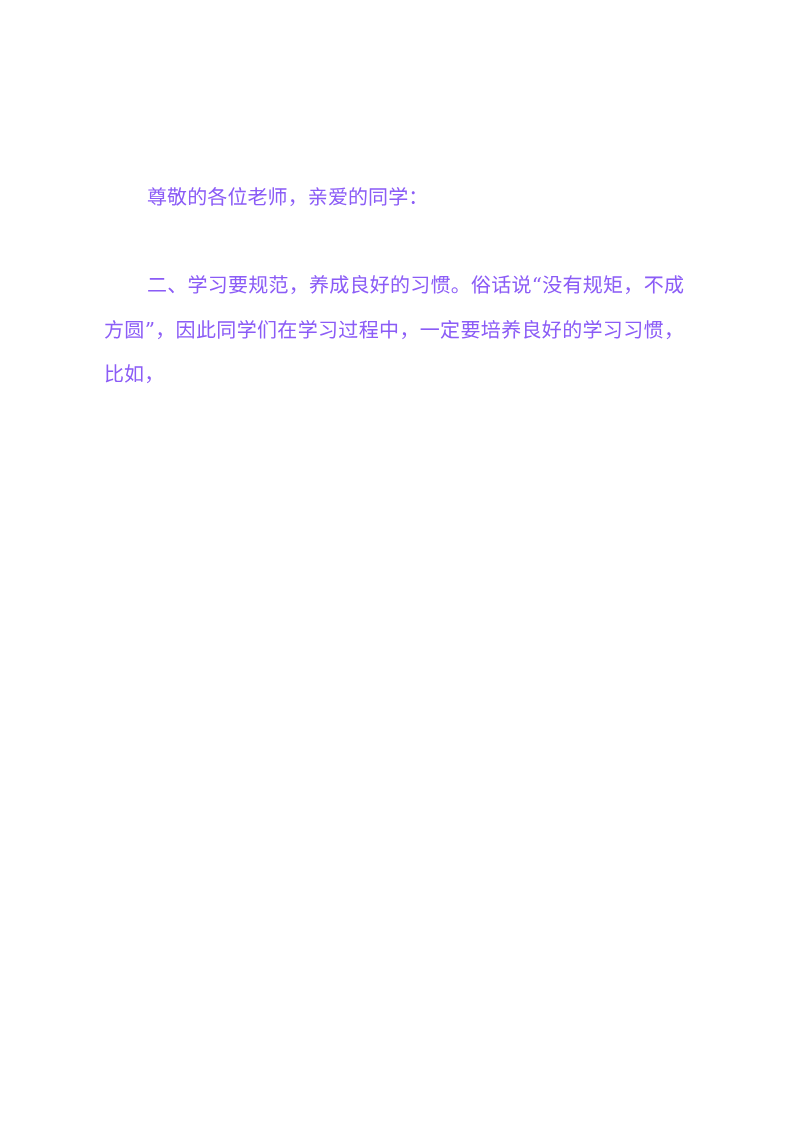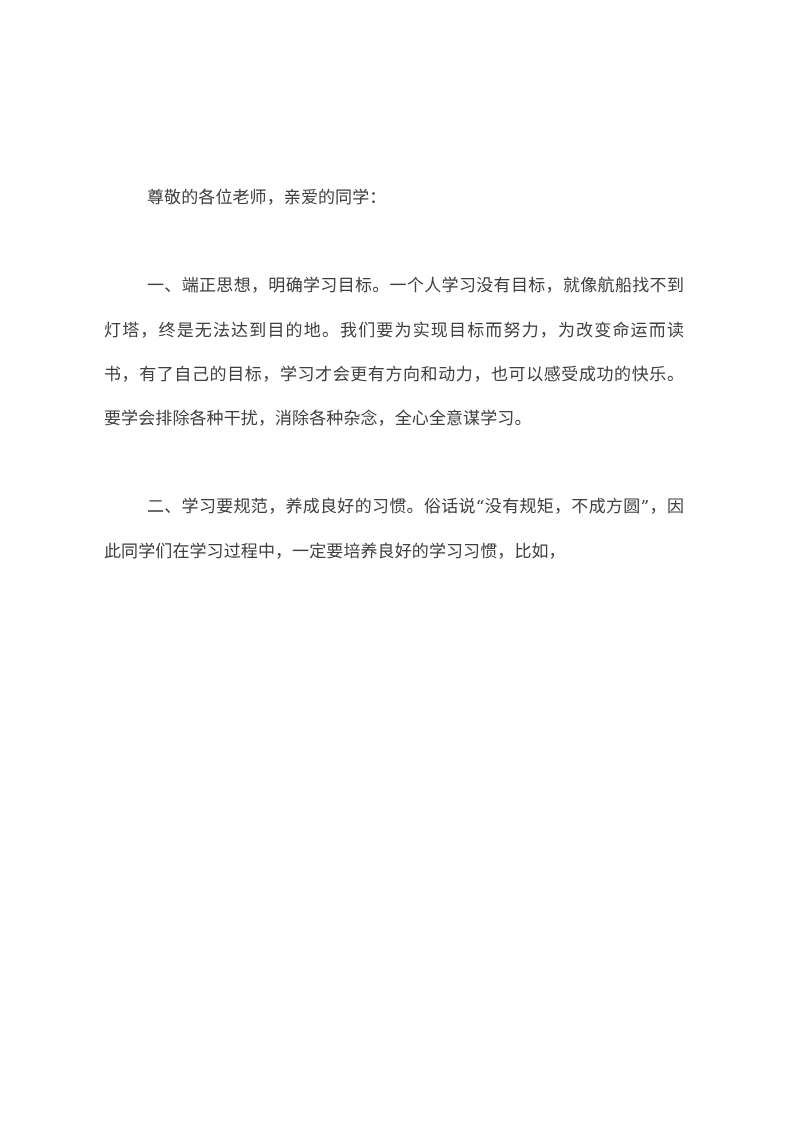--- a/index.html
+++ b/index.html
@@ -28,28 +28,28 @@
   
   .doc-body {
     position: absolute;
     left: 104px;
     top: 175px;
     width: 580px;
   }
 
   .para {
     margin: 0 0 44px 0;
-    font-size: 17px;
+    font-size: 20px;
     line-height: 44.3px;
     text-align: justify;
     text-justify: inter-ideograph;
     text-indent: 43px;
     letter-spacing: 0.1px;
     word-break: break-all;
-    color: #404040;
+    color: #8b5cf6;
   }
 
   .para:last-child {
     margin-bottom: 0;
   }
 
   
   .para.salutation {
     text-align: left;
     margin-bottom: 44px;
@@ -58,19 +58,18 @@
 </head>
 <body>
 
 <div class="page">
 
   <div class="doc-body">
 
     <p class="para salutation">尊敬的各位老师，亲爱的同学：</p>
 
 
-    <p class="para">一、端正思想，明确学习目标。一个人学习没有目标，就像航船找不到灯塔，终是无法达到目的地。我们要为实现目标而努力，为改变命运而读书，有了自己的目标，学习才会更有方向和动力，也可以感受成功的快乐。要学会排除各种干扰，消除各种杂念，全心全意谋学习。</p>
 
     <p class="para">二、学习要规范，养成良好的习惯。俗话说“没有规矩，不成方圆”，因此同学们在学习过程中，一定要培养良好的学习习惯，比如，</p>
 
   </div>
 
 </div>
 
 </body></html>

